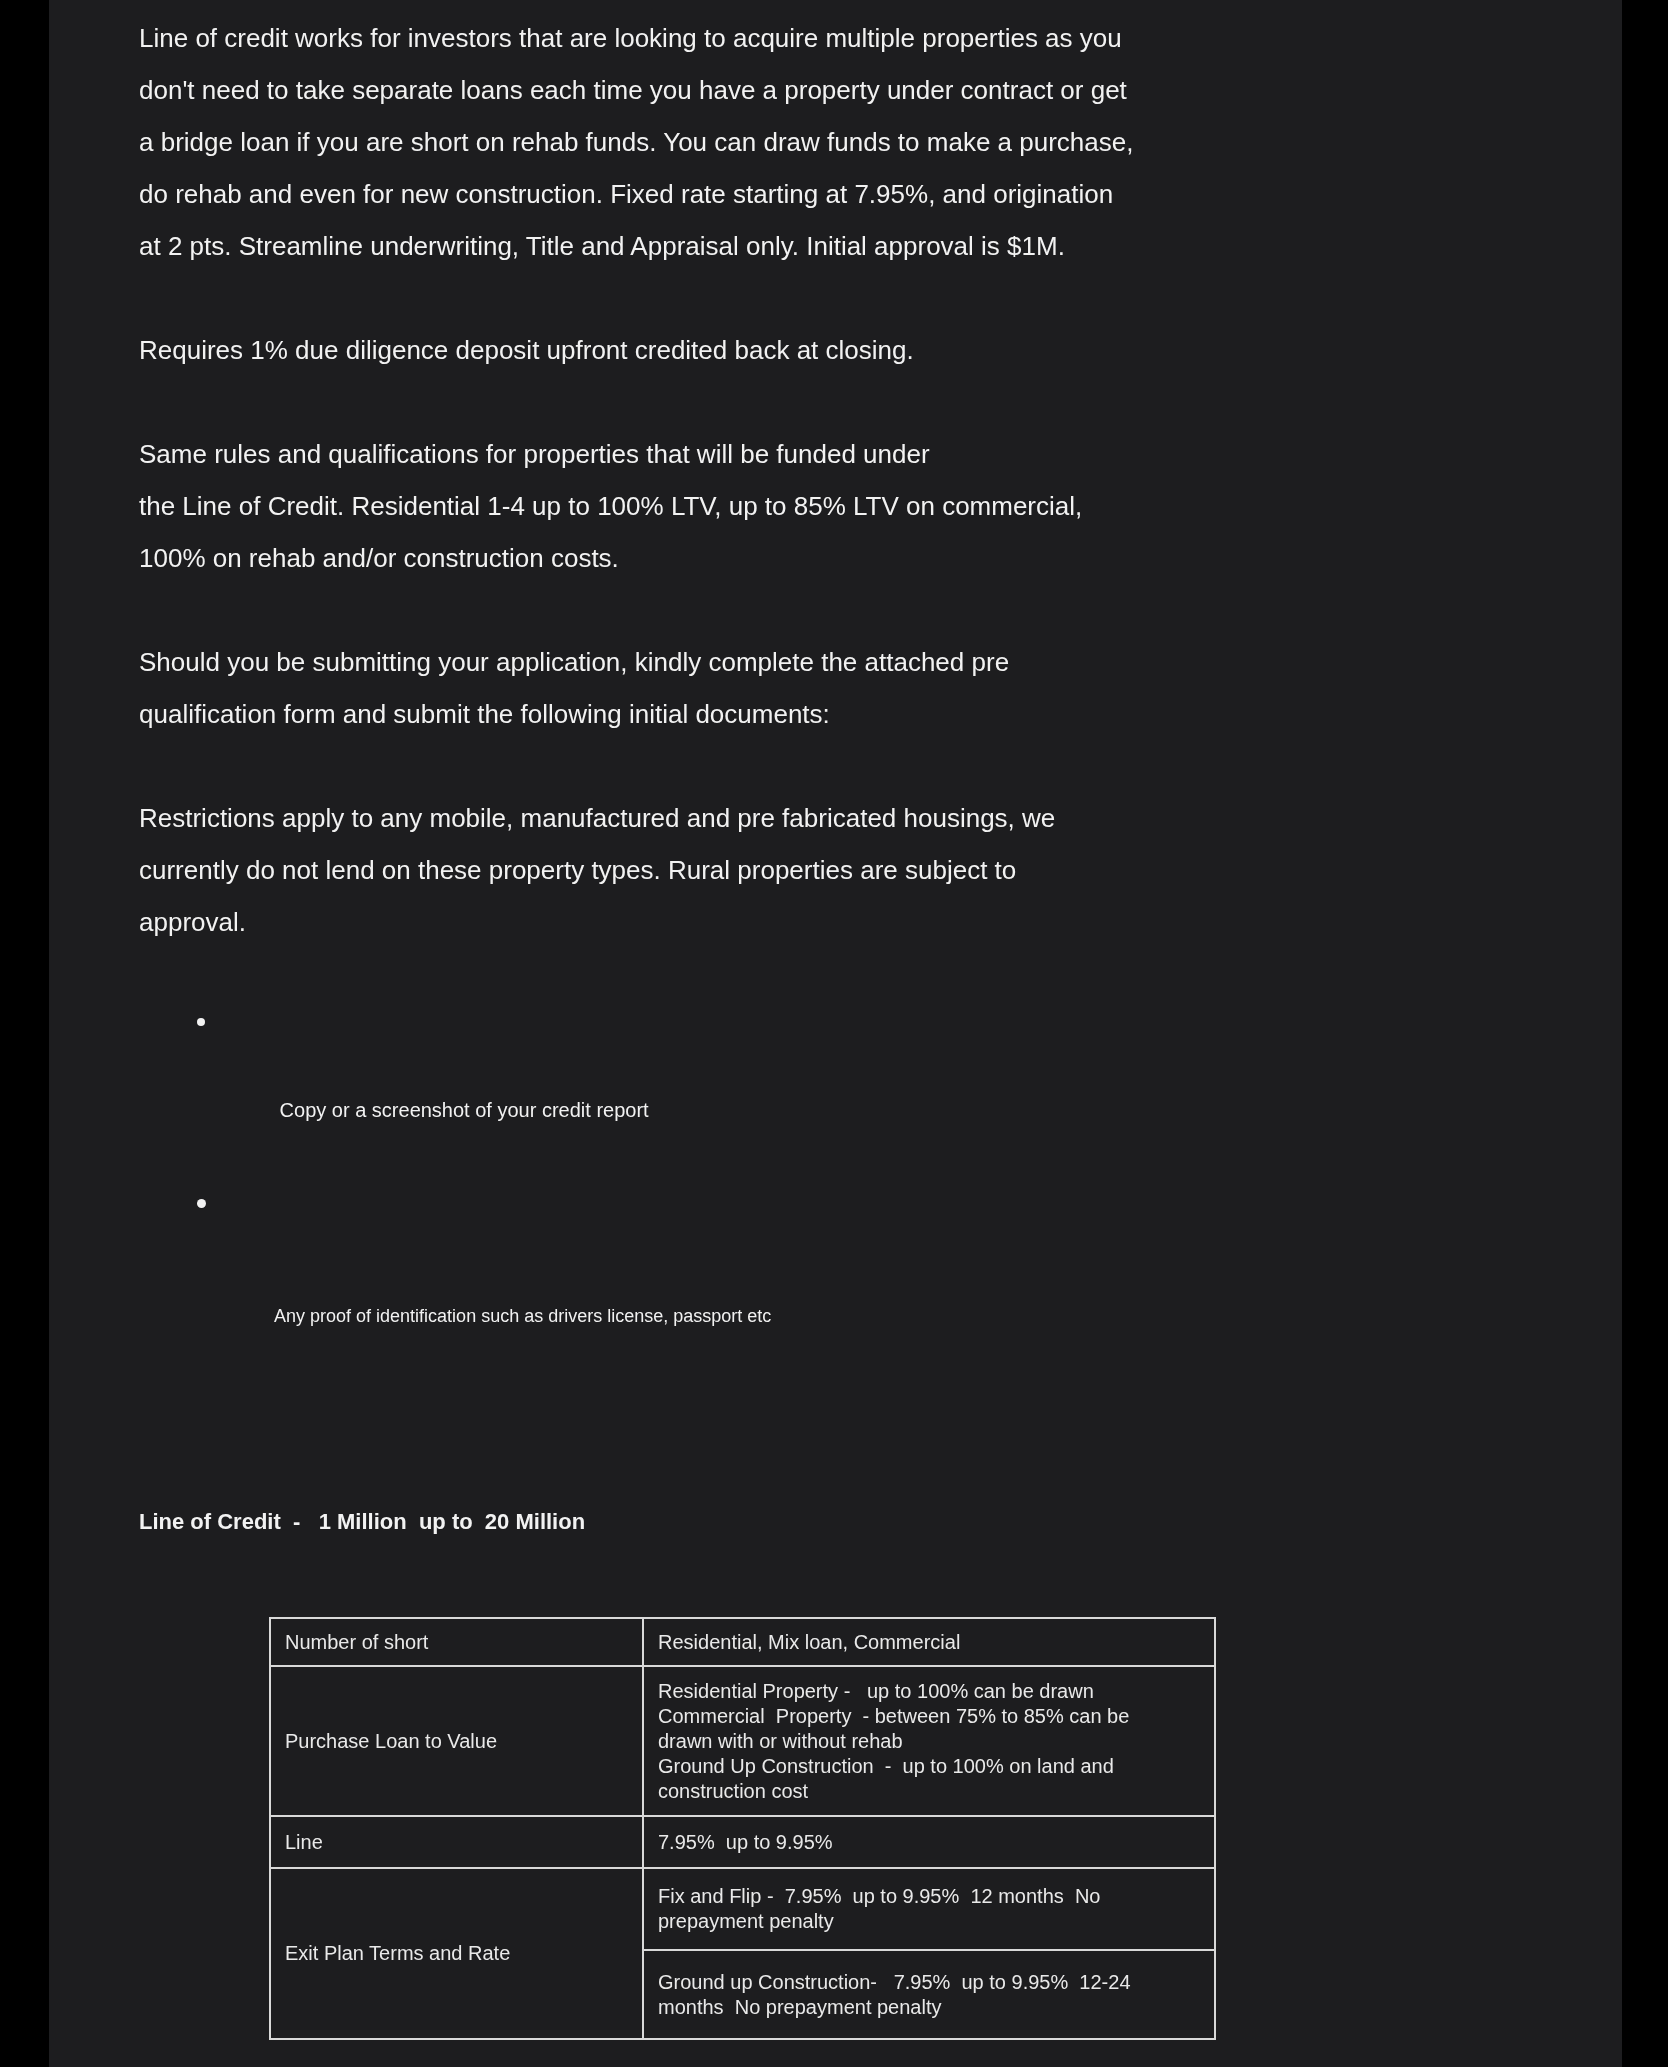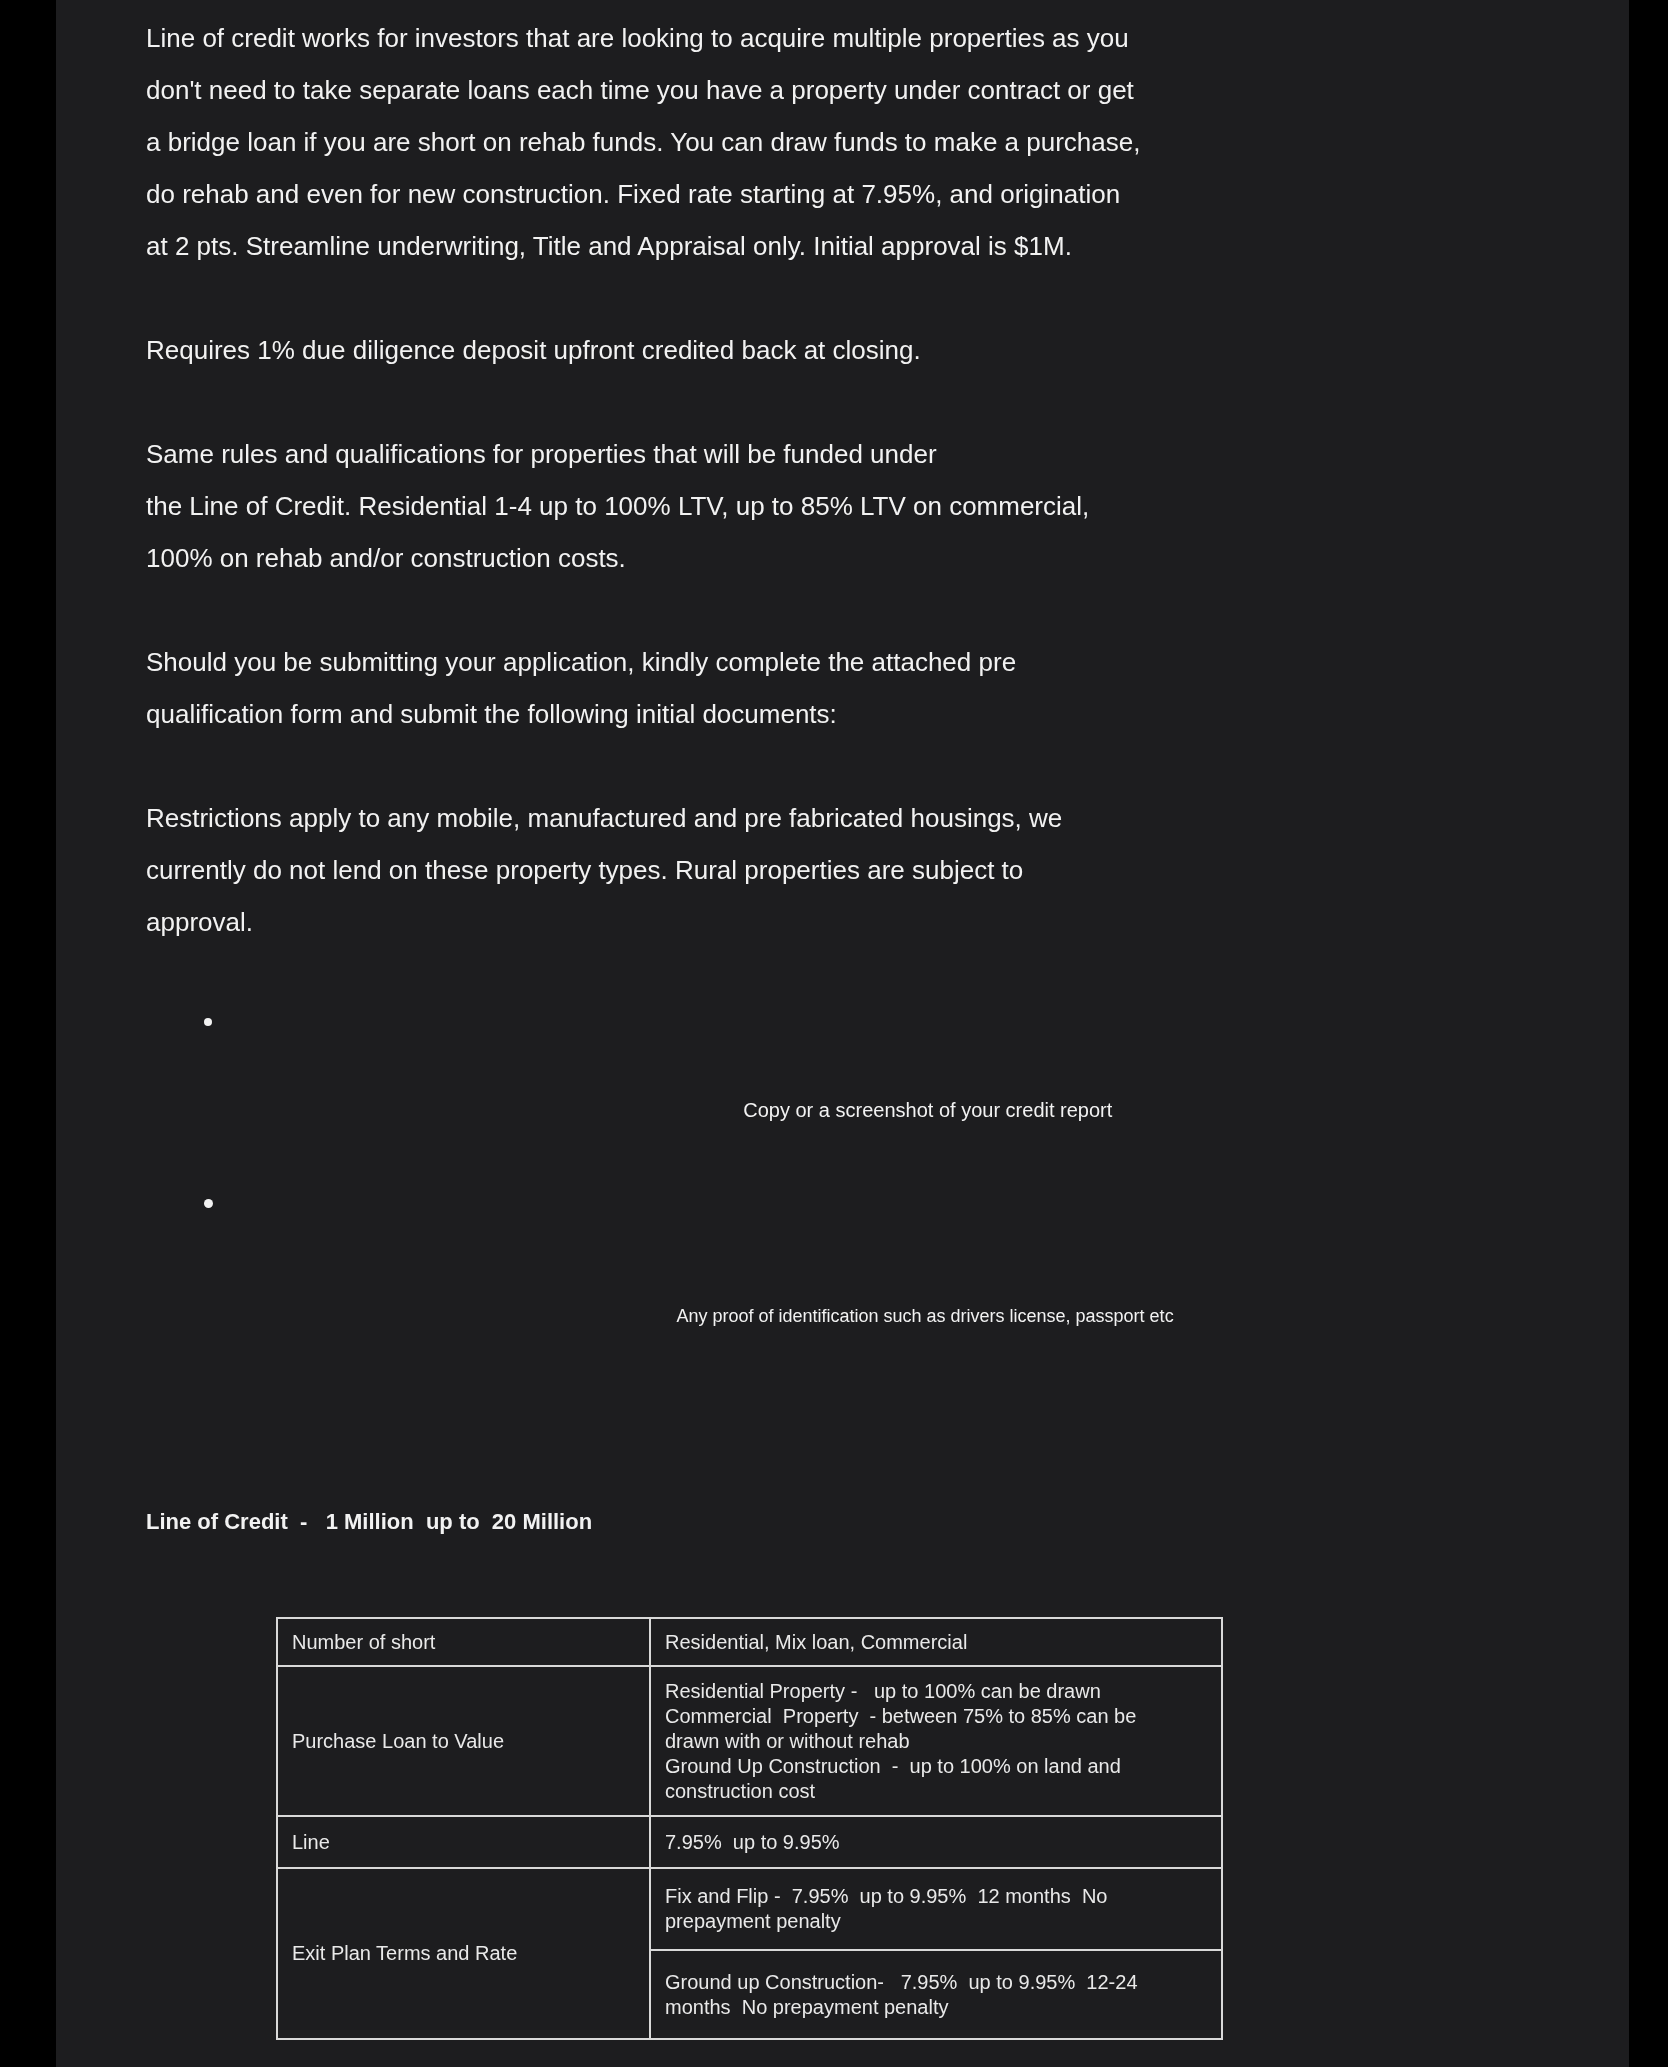--- a/index.html
+++ b/index.html
@@ -4,35 +4,35 @@
 <style>
   html,body{margin:0;padding:0;background:#000;}
   .canvas{
     position:relative;
     width:1668px;height:2067px;
     background:#000;
     overflow:hidden;
     font-family:"Liberation Sans","DejaVu Sans",sans-serif;
   }
   .surface{
-    position:absolute;left:56px;top:0;
+    position:absolute;left:49px;top:0;
     width:1573px;height:2067px;
     background:#1d1d1f;
   }
   .content{
     padding:12px 60px 0 90px;
   }
   .para{
     margin:0 0 52px 0;
     font-size:26px;
     line-height:52px;
     color:#f2f2f2;
     white-space:pre-wrap;
   }
-  .bullet-list{margin-top:22px;text-align:center;}
+  .bullet-list{margin-top:22px;}
   .bullet{
     position:relative;
     padding-left:85px;
     color:#f2f2f2;
     white-space:pre-wrap;
   }
   .bullet-small{font-size:20px;line-height:44px;}
   .bullet-large{font-size:18px;line-height:56px;}
   .dot{
     position:absolute;left:58px;

